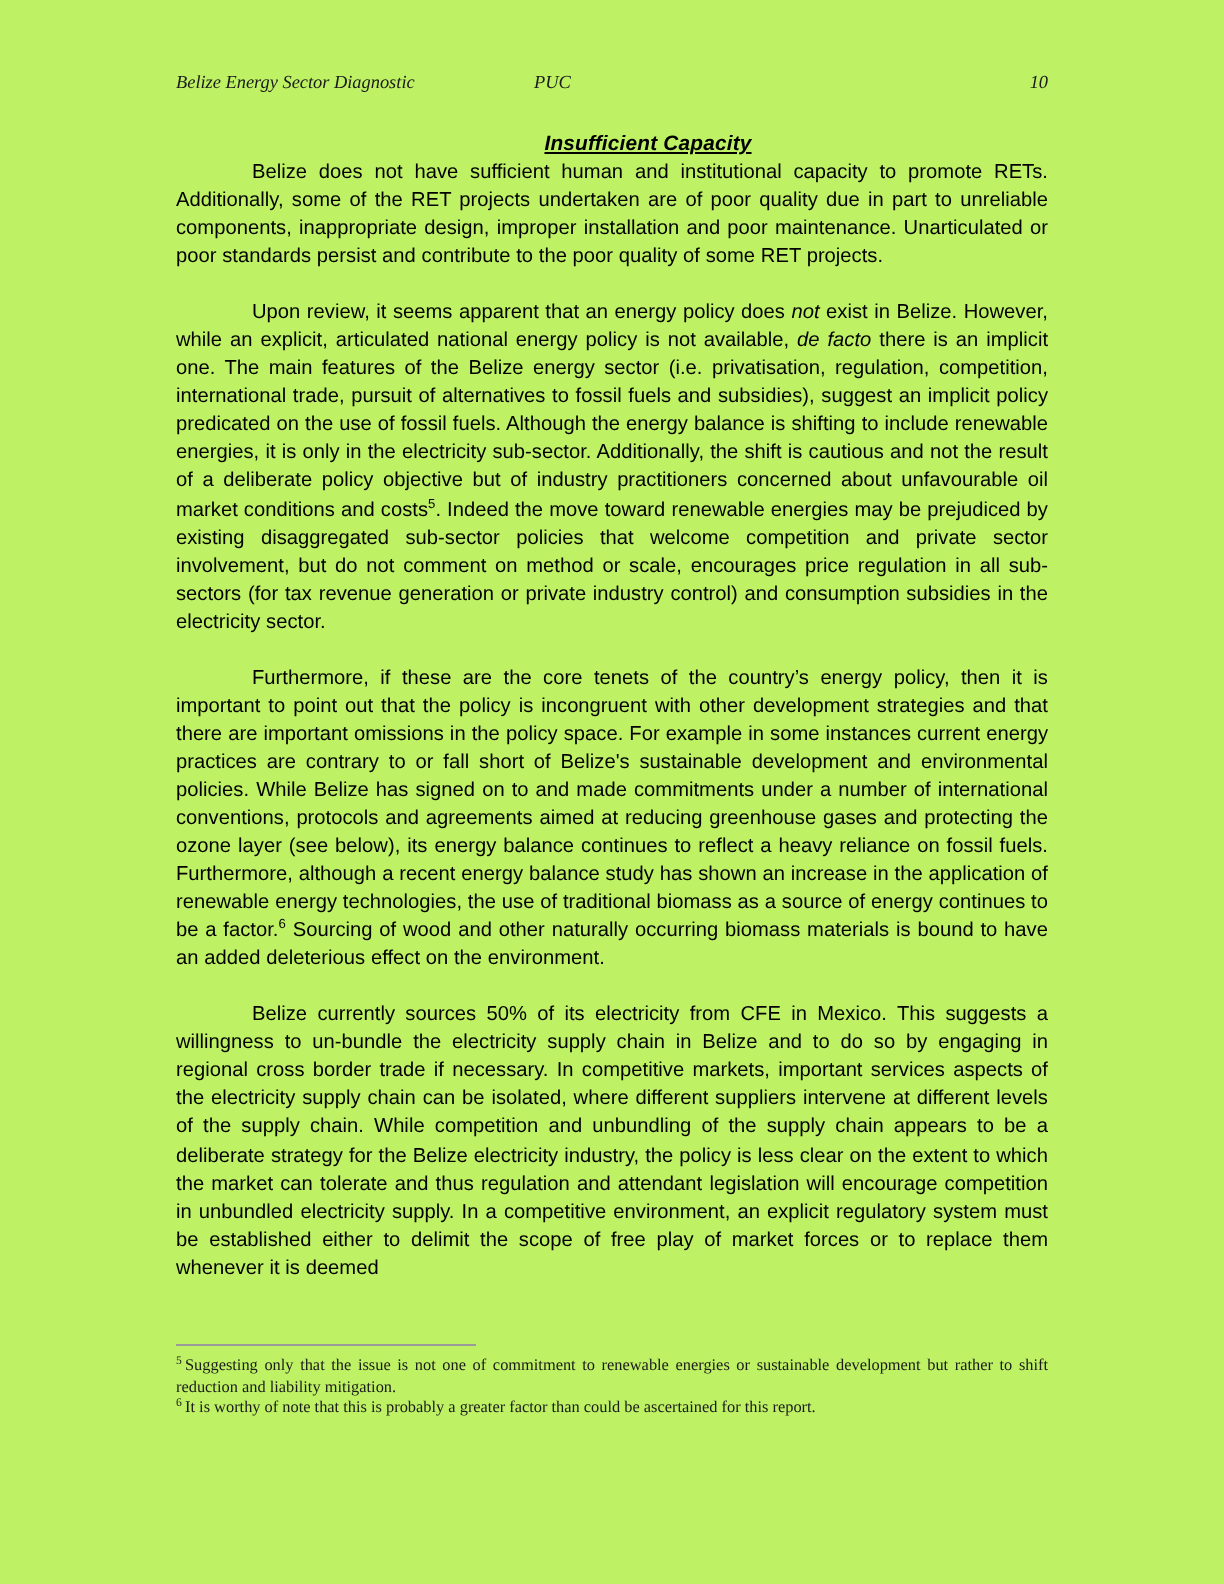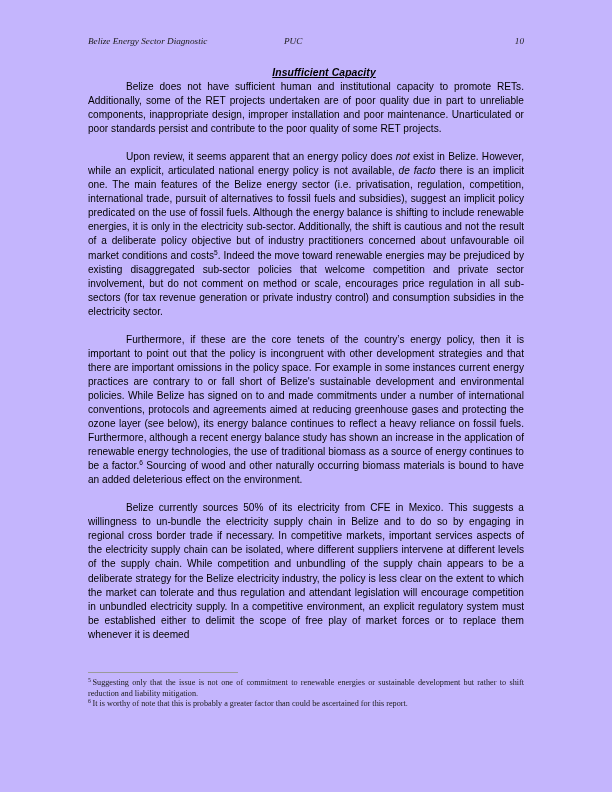--- a/index.html
+++ b/index.html
@@ -16,21 +16,21 @@
     font-family: "Liberation Sans", sans-serif;
     color: #000000;
     -webkit-font-smoothing: antialiased;
   }
 
   .page {
     position: absolute;
     left: 0; top: 0;
     width: 612px;
     height: 792px;
-    background: #c4b5fd;
+    background: #bef264;
   }
 
   
   .running-header {
     position: absolute;
     left: 88px;
     top: 34px;
     width: 436px;
     height: 14px;
     font-family: "Liberation Serif", serif;
@@ -40,21 +40,21 @@
     color: #1a1a1a;
   }
   .rh-title {
     position: absolute;
     left: 0;
     top: 0;
     white-space: nowrap;
   }
   .rh-center {
     position: absolute;
-    left: 196px;
+    left: 179px;
     top: 0;
     white-space: nowrap;
   }
   .rh-page {
     position: absolute;
     right: 0;
     top: 0;
     white-space: nowrap;
     margin-left: 22px;
   }

